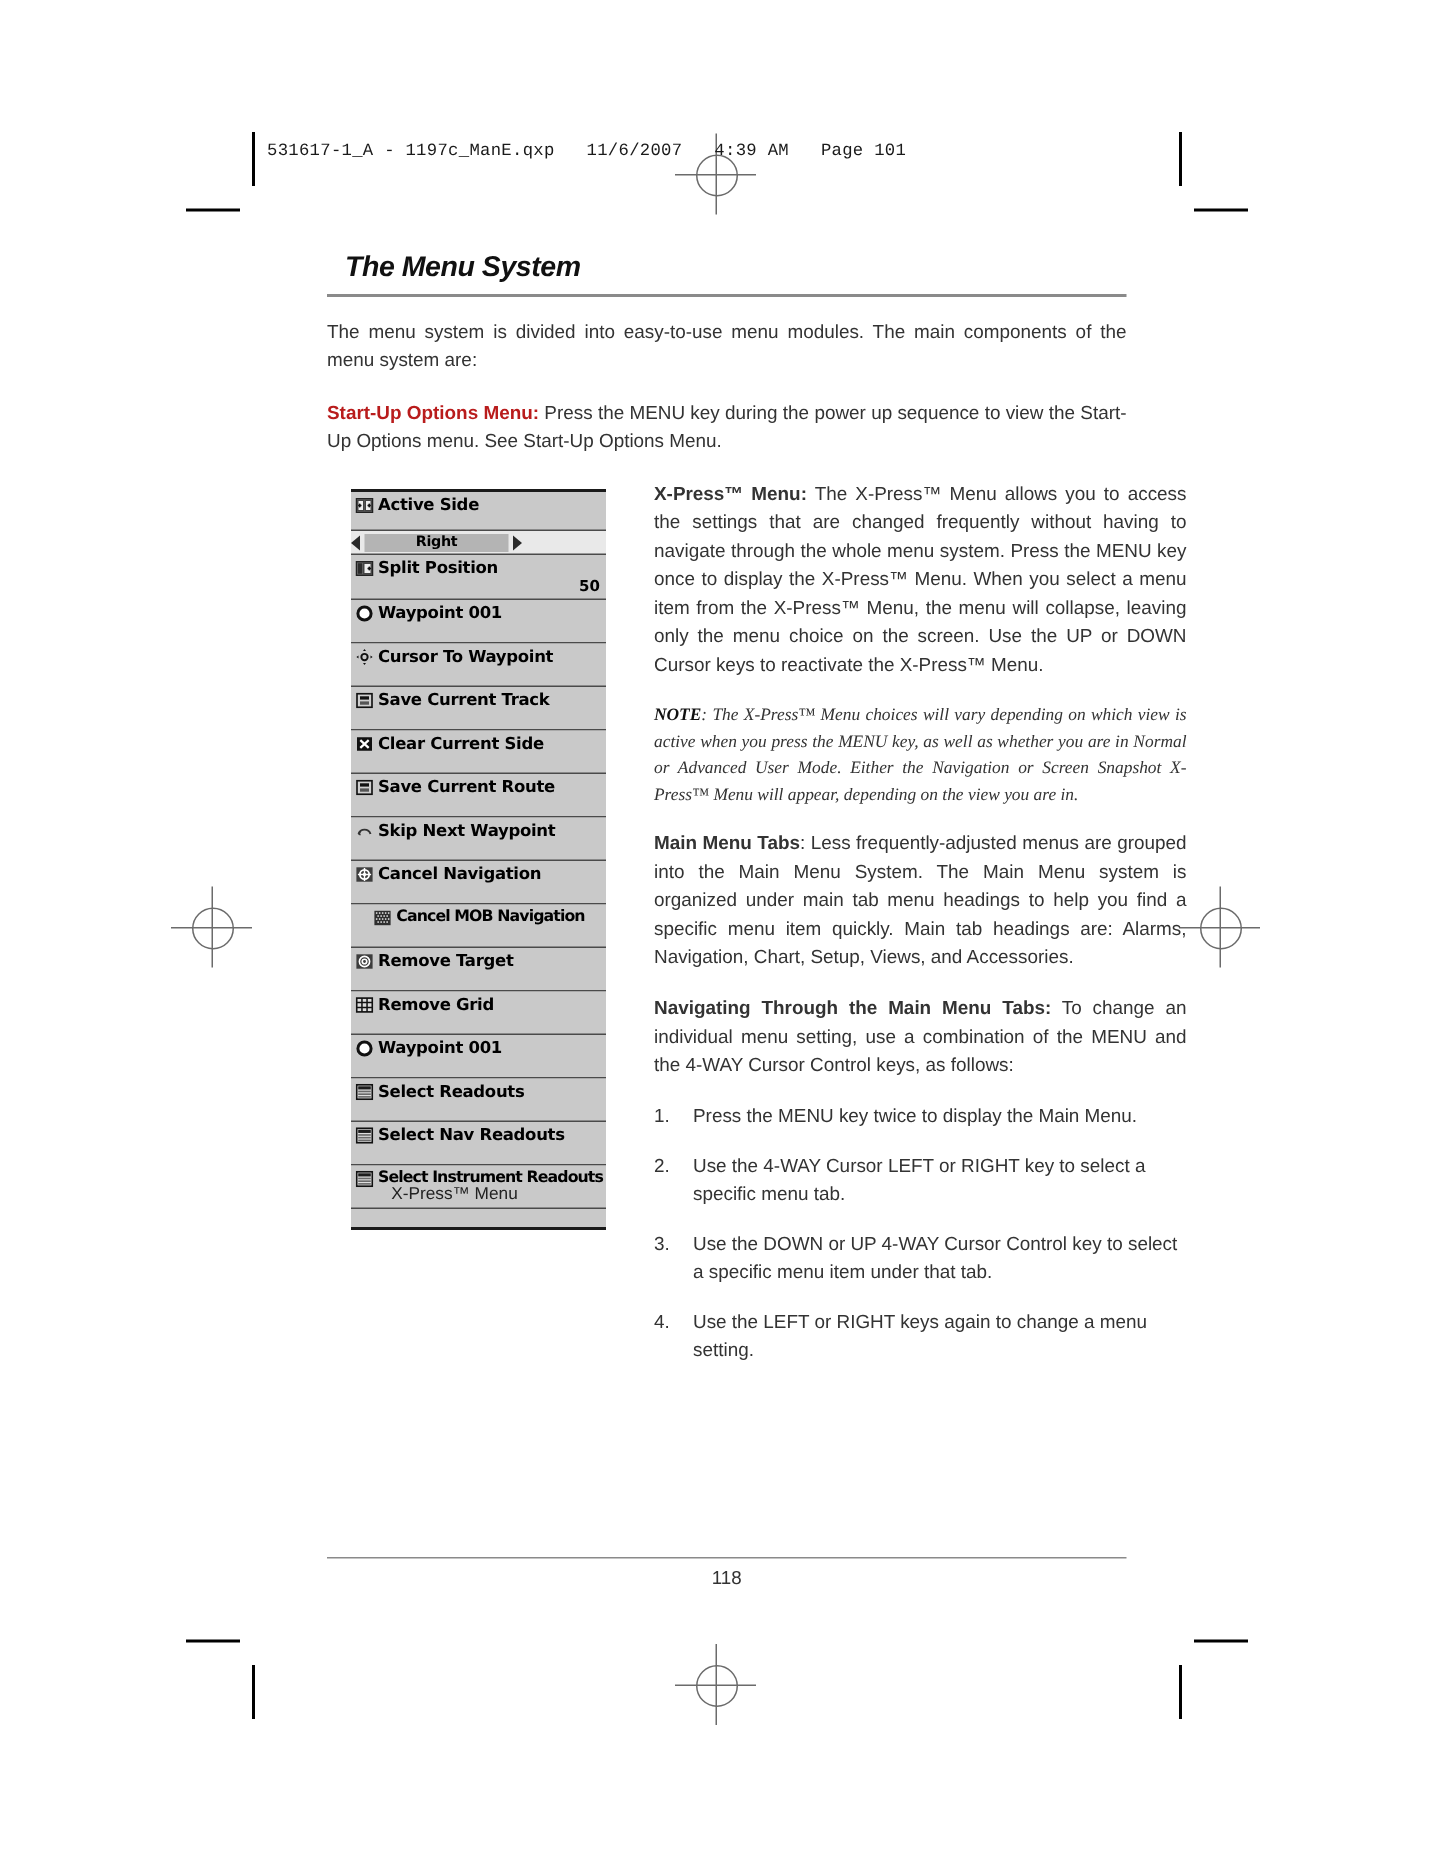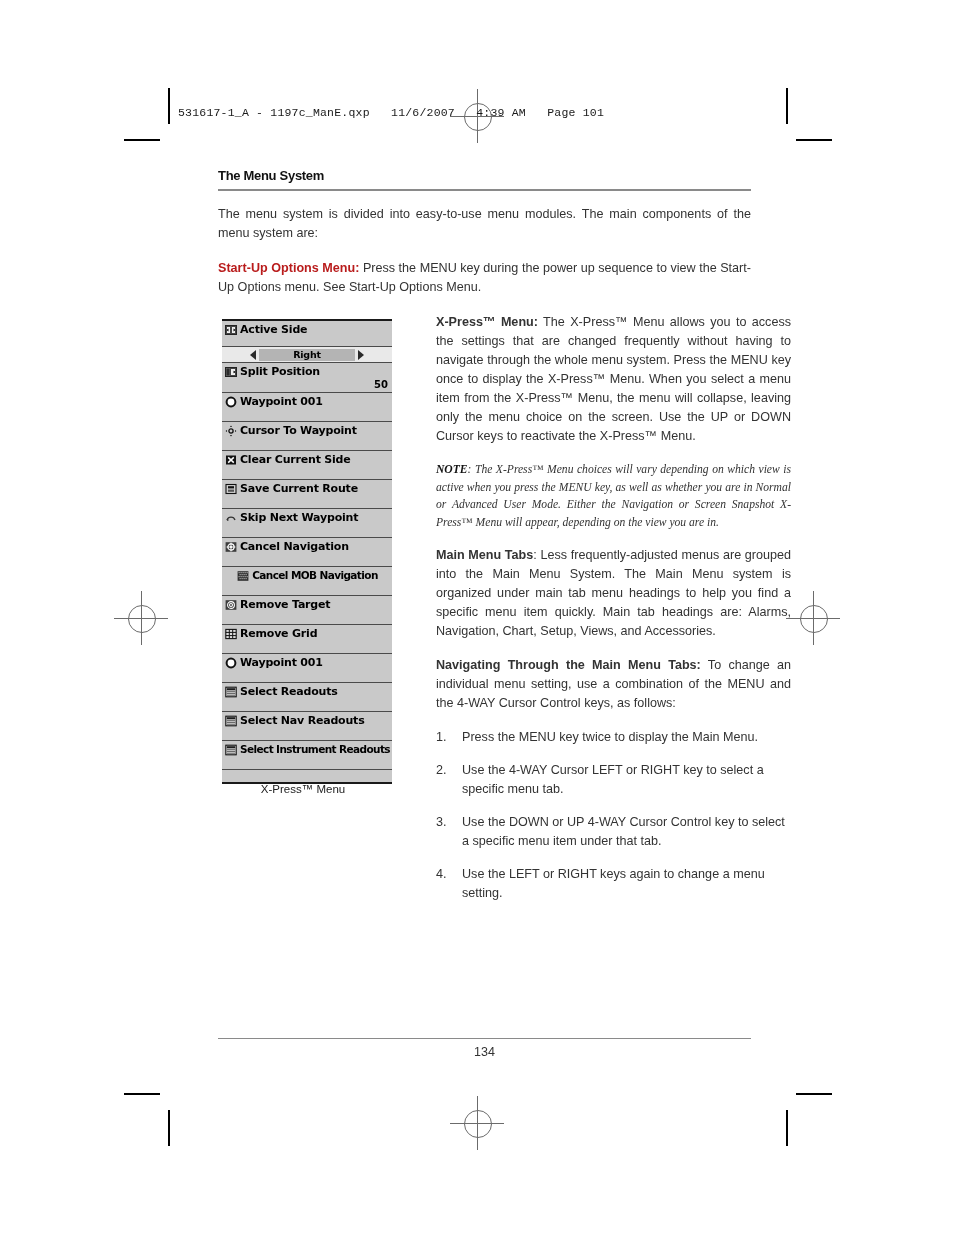--- a/index.html
+++ b/index.html
@@ -26,21 +26,21 @@
     background: transparent;
   }
   .reg-line-h, .reg-line-v { position: absolute; background: #6b6b6b; }
   .reg-line-h { height: 1px; }
   .reg-line-v { width: 1px; }
 
   
   .slug {
     position: absolute;
     left: 178px;
-    top: 106px;
+    top: 94px;
     font-family: "Liberation Mono", monospace;
     font-size: 11.5px;
     letter-spacing: 0.2px;
     color: #1a1a1a;
     white-space: pre;
   }
   .slug-rule {
     position: absolute;
     left: 168px;
     top: 88px;
@@ -59,25 +59,26 @@
 
   
   .page {
     position: absolute;
     left: 218px;
     top: 168px;
     width: 533px;
   }
 
   h1.page-title {
-    font-size: 13px;
+    font-size: 19px;
     font-weight: bold;
     letter-spacing: -0.3px;
-    margin: 0 0 6px 0;
+    margin: 0 0 6px 12px;
     color: #111;
+    font-style: italic;
   }
   .title-rule {
     height: 2px;
     background: #8a8a8a;
     margin-bottom: 14px;
   }
 
   p.body-text {
     font-size: 12.6px;
     line-height: 19px;
@@ -133,21 +134,21 @@
   }
   ol.steps li .num {
     position: absolute;
     left: 0;
     top: 0;
   }
 
   
   .menu-shot {
     position: absolute;
-    left: 4px;
+    left: 16px;
     top: 6px;
     width: 170px;
     border-top: 2px solid #1a1a1a;
     background: #c9c9c9;
     font-family: "DejaVu Sans", sans-serif;
   }
   .menu-row {
     position: relative;
     border-bottom: 1px solid #4a4a4a;
     background: #c9c9c9;
@@ -176,21 +177,21 @@
     padding-right: 2px;
     margin-top: 1px;
   }
 
   
   .slider-row {
     background: #e9e9e9;
     border-bottom: 1px solid #4a4a4a;
     display: flex;
     align-items: center;
-    justify-content: center;
+    justify-content: flex-start;
     gap: 3px;
     padding: 2px 0;
     height: 16px;
     box-sizing: border-box;
   }
   .slider-track {
     width: 96px;
     height: 12px;
     background: #b4b4b4;
     display: flex;
@@ -351,20 +352,32 @@
           <span class="mi">
             <svg width="12" height="12" viewBox="0 0 12 12">
               <path d="M6 0.6 L7 2 L5 2 Z M6 11.4 L5 10 L7 10 Z M0.6 6 L2 5 L2 7 Z M11.4 6 L10 7 L10 5 Z" fill="#111"></path>
               <circle cx="6" cy="6" r="2.1" fill="none" stroke="#111" stroke-width="1.3"></circle>
             </svg>
           </span>
           <span>Cursor To Waypoint</span>
         </div>
       </div>
 
+      <div class="menu-row tall">
+        <div class="menu-label">
+          <span class="mi">
+            <svg width="12" height="12" viewBox="0 0 12 12">
+              <rect x="1" y="1.5" width="10" height="9" fill="#cfcfcf" stroke="#111" stroke-width="1.1"></rect>
+              <rect x="3" y="3.2" width="6" height="2.2" fill="#111"></rect>
+              <rect x="3" y="6.6" width="6" height="2.2" fill="#555"></rect>
+            </svg>
+          </span>
+          <span>Save Current Track</span>
+        </div>
+      </div>
 
       <div class="menu-row tall">
         <div class="menu-label">
           <span class="mi">
             <svg width="12" height="12" viewBox="0 0 12 12">
               <rect x="1" y="1.5" width="10" height="9" fill="#111"></rect>
               <path d="M3.2 3.4 L8.8 8.6 M8.8 3.4 L3.2 8.6" stroke="#fff" stroke-width="1.5"></path>
             </svg>
           </span>
           <span>Clear Current Side</span>
@@ -554,13 +567,13 @@
           <span class="num">4.</span>
           <span>Use the LEFT or RIGHT keys again to change a menu setting.</span>
         </li>
       </ol>
 
     </div>
   </div>
 </div>
 
 <div class="footer-rule"></div>
-<div class="folio">134</div>
+<div class="folio">118</div>
 
 </body></html>

